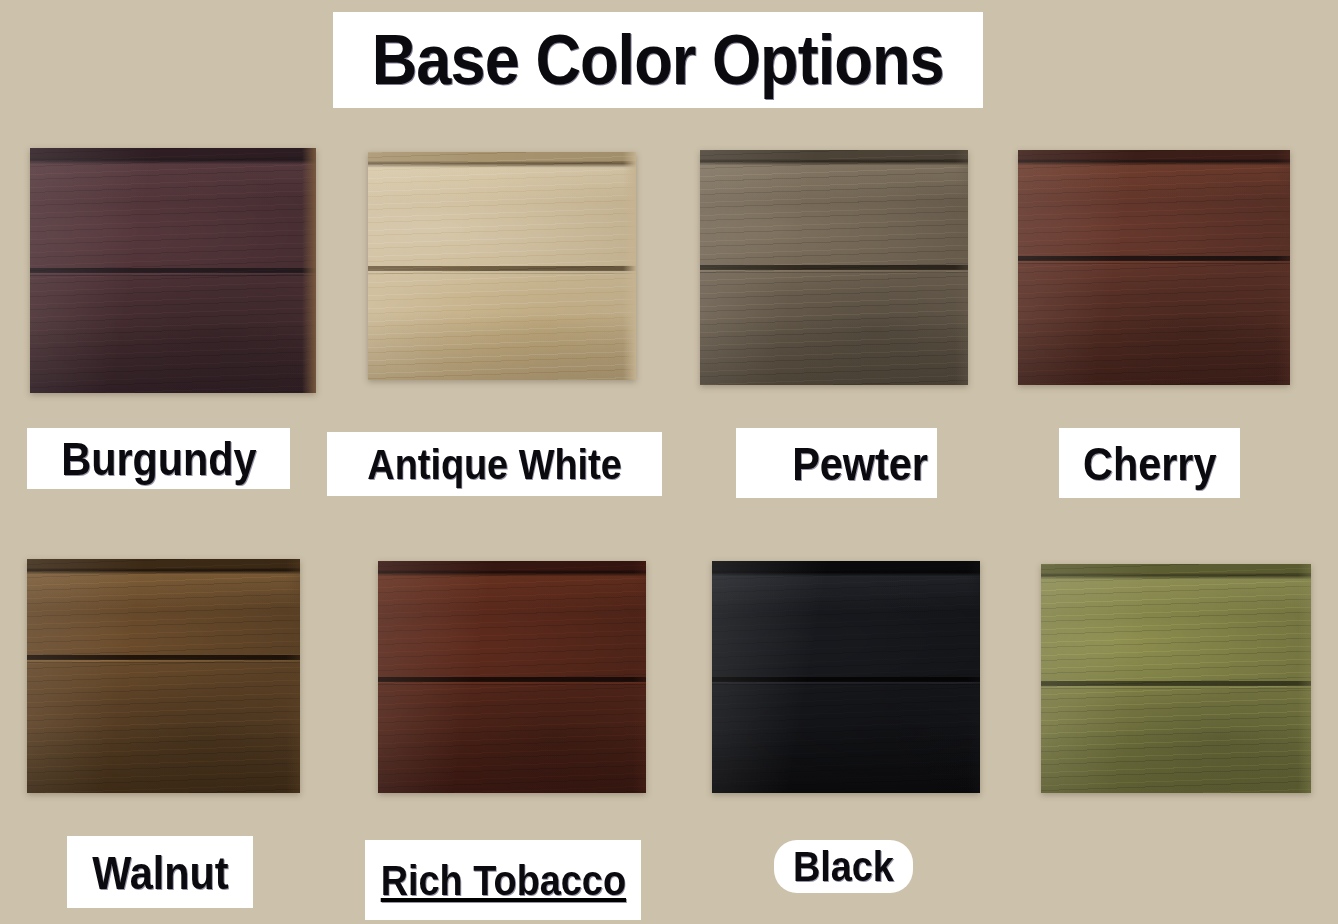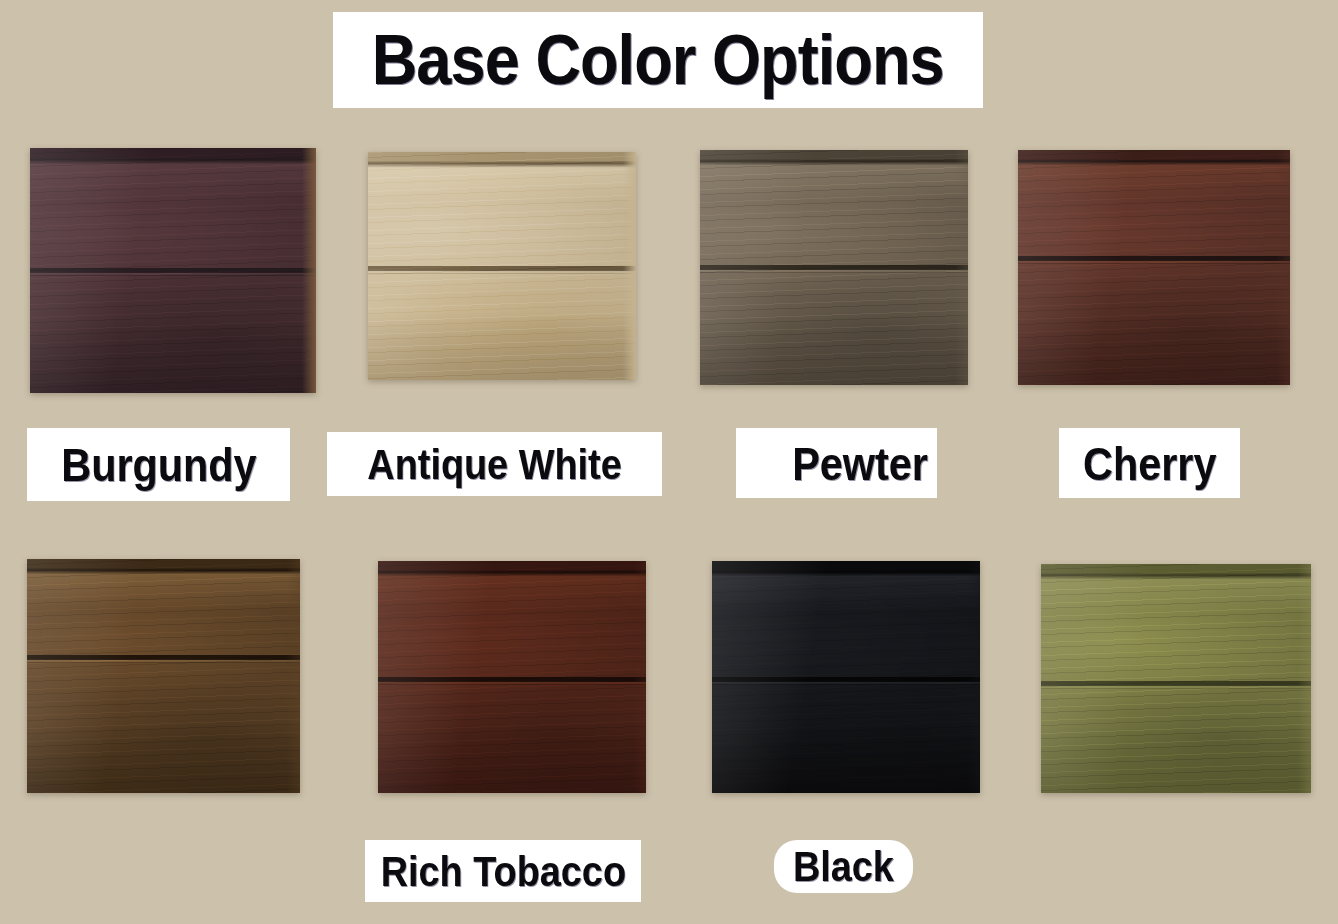--- a/index.html
+++ b/index.html
@@ -148,21 +148,21 @@
 
   <div class="swatch" style="left:1018px; top:150px; width:272px; height:235px;">
     <div class="face" style="background: linear-gradient(rgb(116, 64, 47) 0%, rgb(90, 49, 39) 22%, rgb(90, 49, 39) 70%, rgb(60, 30, 24) 100%);"></div>
     <div class="plank-top-lip" style="background: linear-gradient(rgb(60, 30, 24) 0%, rgb(60, 30, 24) 55%, rgb(30, 18, 16) 70%, rgb(116, 64, 47) 100%);"></div>
     <div class="groove" style="top: 45%; background: linear-gradient(rgb(30, 18, 16) 0%, rgb(30, 18, 16) 55%, rgb(116, 64, 47) 72%, rgb(60, 30, 24) 100%);"></div>
     <div class="grain" style="background-image: repeating-linear-gradient(178deg, rgba(255, 255, 255, 0.1) 0px, rgba(255, 255, 255, 0.1) 1px, rgba(0, 0, 0, 0) 1px, rgba(0, 0, 0, 0) 5px, rgba(0, 0, 0, 0.12) 5px, rgba(0, 0, 0, 0.12) 6px, rgba(0, 0, 0, 0) 6px, rgba(0, 0, 0, 0) 13px), radial-gradient(120% 46% at 28% 34%, rgba(255, 255, 255, 0.16) 0%, rgba(255, 255, 255, 0) 62%), radial-gradient(100% 40% at 66% 76%, rgba(0, 0, 0, 0.18) 0%, rgba(0, 0, 0, 0) 70%);"></div>
     <div class="sheen" style="background: linear-gradient(100deg, rgba(255, 255, 255, 0.1) 0%, rgba(255, 255, 255, 0) 38%, rgba(0, 0, 0, 0.06) 100%);"></div>
     <div class="edge-right" style="background: linear-gradient(90deg, rgba(0, 0, 0, 0) 0%, rgb(90, 49, 39) 100%); opacity: 0.35;"></div>
   </div>
 
-  <div class="name-plate" style="left:27px; top:428px; width:263px; height:73px;">
+  <div class="name-plate" style="left:27px; top:428px; width:263px; height:61px;">
     <span class="name-text">Burgundy</span>
   </div>
 
   <div class="name-plate small" style="left:327px; top:432px; width:335px; height:64px;">
     <span class="name-text">Antique White</span>
   </div>
 
   <div class="name-plate" style="left:736px; top:428px; width:201px; height:70px;justify-content:flex-end;">
     <span class="name-text">Pewter</span>
   </div>
@@ -200,22 +200,25 @@
 
   <div class="swatch" style="left:1041px; top:564px; width:270px; height:229px;">
     <div class="face" style="background: linear-gradient(rgb(149, 149, 90) 0%, rgb(121, 122, 67) 22%, rgb(121, 122, 67) 70%, rgb(92, 93, 49) 100%);"></div>
     <div class="plank-top-lip" style="background: linear-gradient(rgb(92, 93, 49) 0%, rgb(92, 93, 49) 55%, rgb(58, 58, 32) 70%, rgb(149, 149, 90) 100%);"></div>
     <div class="groove" style="top: 51%; background: linear-gradient(rgb(58, 58, 32) 0%, rgb(58, 58, 32) 55%, rgb(149, 149, 90) 72%, rgb(92, 93, 49) 100%);"></div>
     <div class="grain" style="background-image: repeating-linear-gradient(178deg, rgba(255, 255, 255, 0.1) 0px, rgba(255, 255, 255, 0.1) 1px, rgba(0, 0, 0, 0) 1px, rgba(0, 0, 0, 0) 5px, rgba(0, 0, 0, 0.12) 5px, rgba(0, 0, 0, 0.12) 6px, rgba(0, 0, 0, 0) 6px, rgba(0, 0, 0, 0) 13px), radial-gradient(120% 46% at 28% 34%, rgba(255, 255, 255, 0.16) 0%, rgba(255, 255, 255, 0) 62%), radial-gradient(100% 40% at 66% 76%, rgba(0, 0, 0, 0.18) 0%, rgba(0, 0, 0, 0) 70%);"></div>
     <div class="sheen" style="background: linear-gradient(100deg, rgba(255, 255, 255, 0.1) 0%, rgba(255, 255, 255, 0) 38%, rgba(0, 0, 0, 0.06) 100%);"></div>
     <div class="edge-right" style="background: linear-gradient(90deg, rgba(0, 0, 0, 0) 0%, rgb(138, 138, 85) 100%); opacity: 0.35;"></div>
   </div>
 
-
-  <div class="name-plate small" style="left:365px; top:840px; width:276px; height:62px;">
+  <div class="name-plate" style="left:67px; top:836px; width:186px; height:72px;">
+    <span class="name-text">Walnut</span>
+  </div>
+
+  <div class="name-plate small" style="left:365px; top:840px; width:276px; height:80px;text-decoration:underline;">
     <span class="name-text">Rich Tobacco</span>
   </div>
 
   <div class="name-plate small" style="left:774px; top:840px; width:139px; height:53px;border-radius:23px;">
     <span class="name-text">Black</span>
   </div>
 
 
 </div>
 

